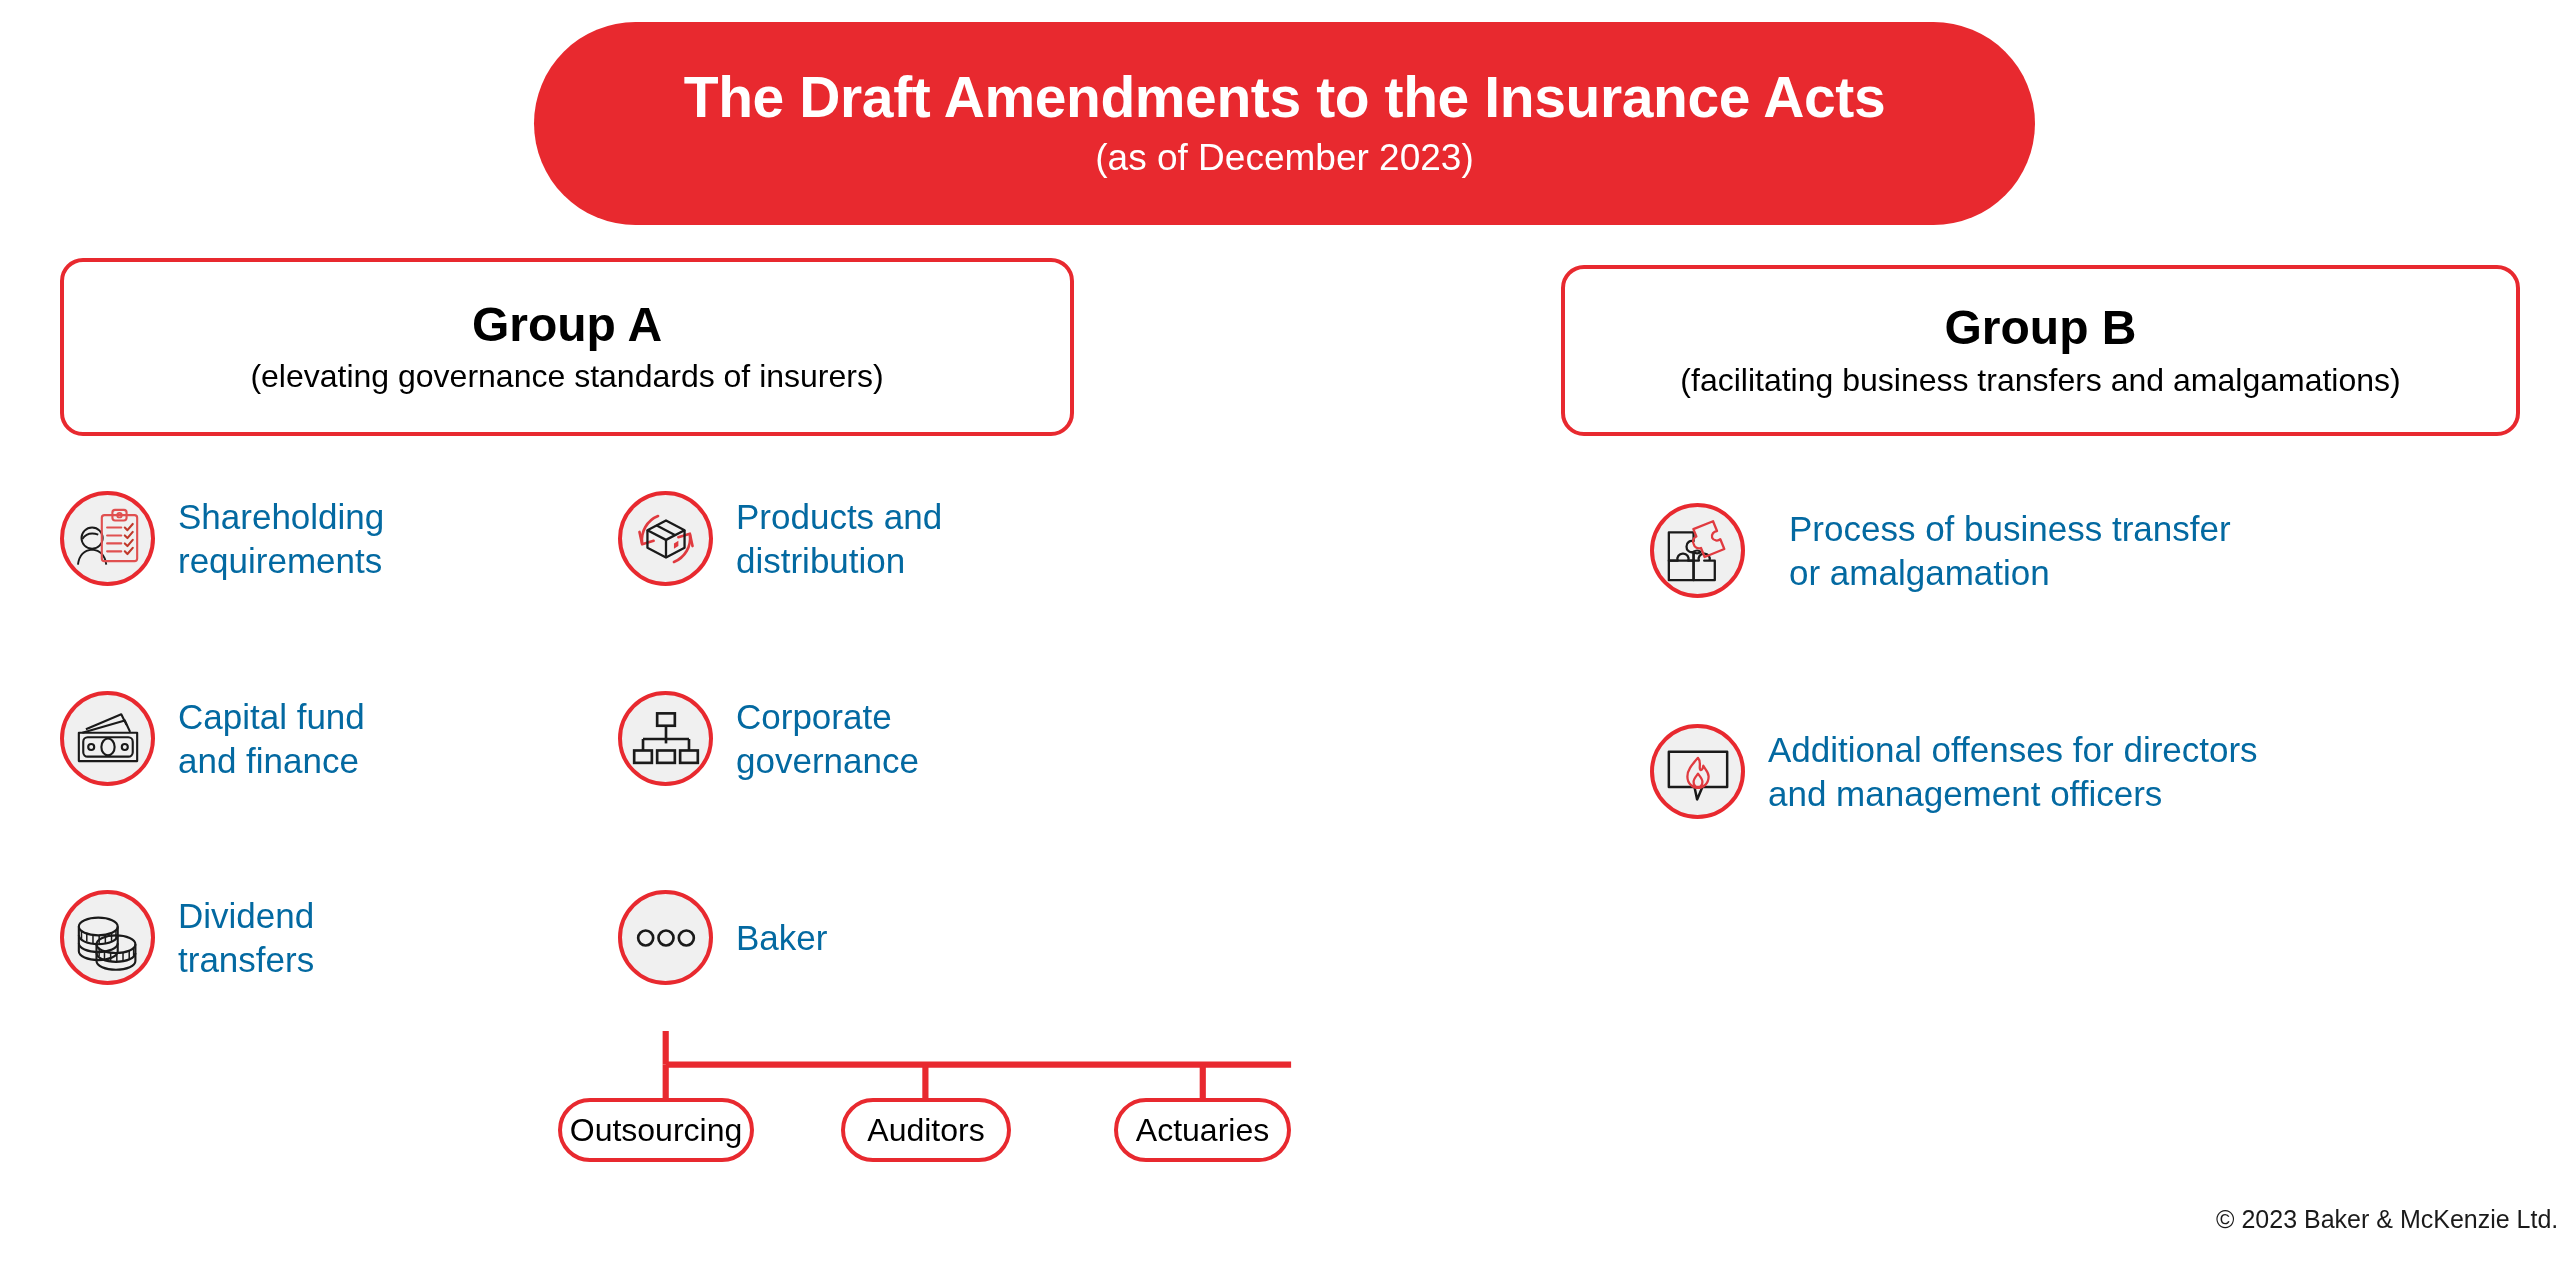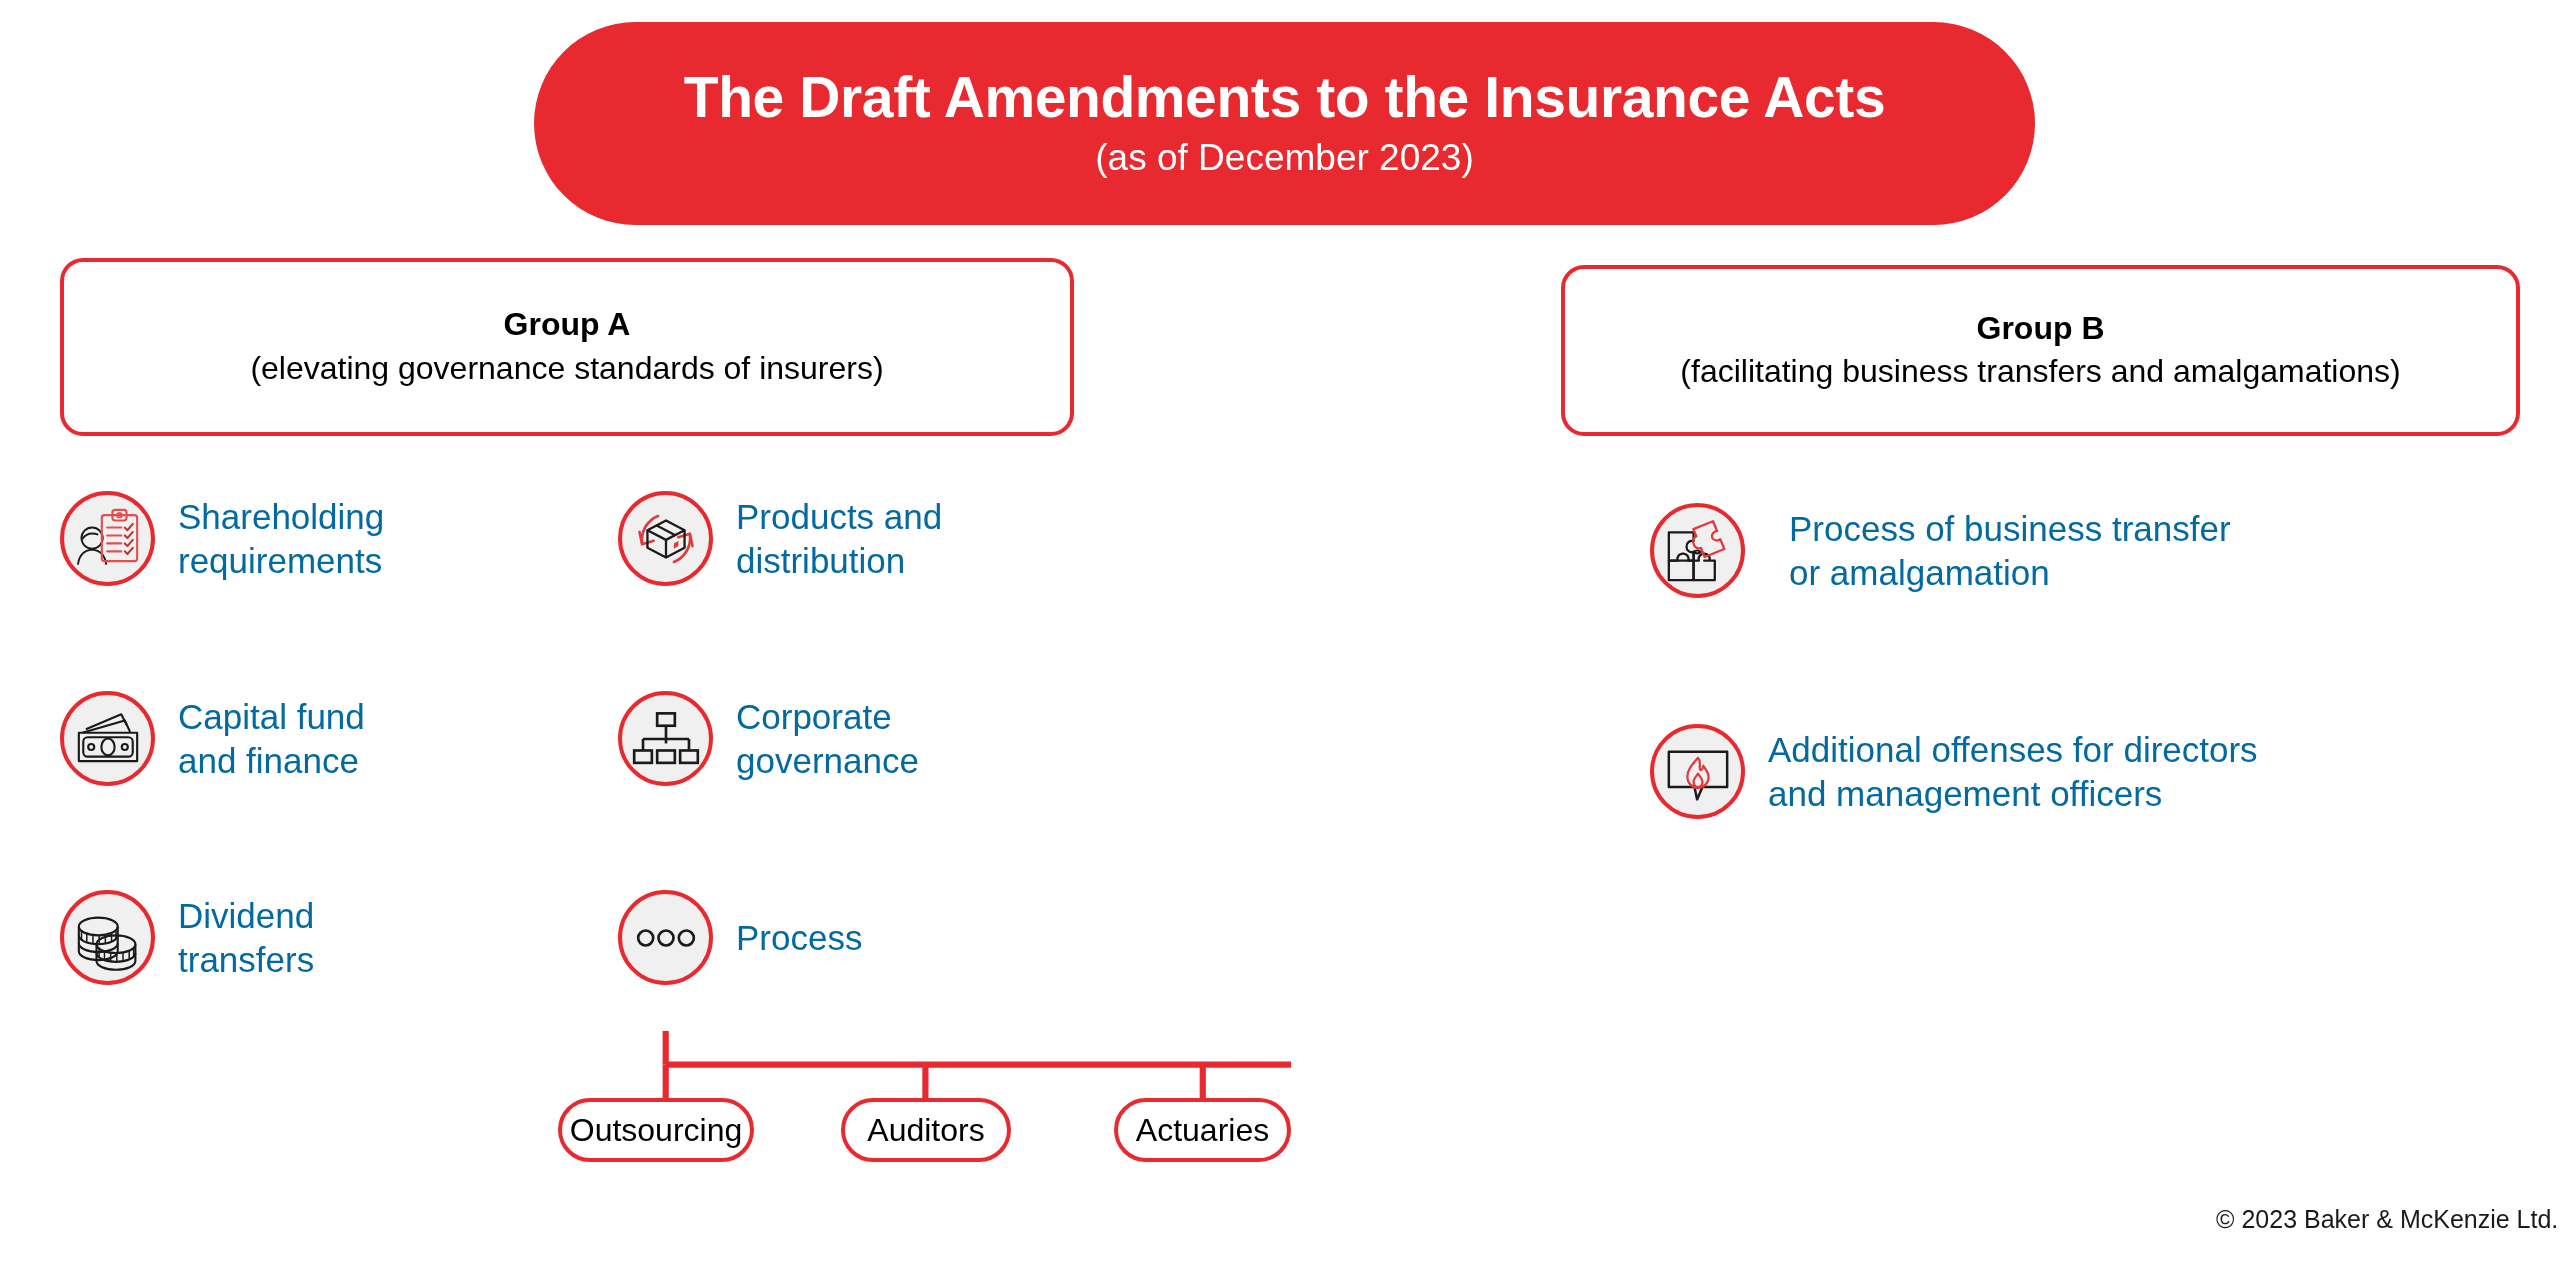--- a/index.html
+++ b/index.html
@@ -55,21 +55,21 @@
     box-sizing: border-box;
     display: flex;
     flex-direction: column;
     align-items: center;
     justify-content: center;
   }
   #group-a-box { left: 60px; top: 258px; width: 1014px; height: 178px; }
   #group-b-box { left: 1561px; top: 265px; width: 959px; height: 171px; }
 
   .group-title {
-    font-size: 32px;
+    font-size: 48px;
     font-weight: bold;
     color: #000000;
     line-height: 1.05;
   }
   .group-subtitle {
     font-size: 32px;
     font-weight: normal;
     color: #000000;
     margin-top: 8.8px;
     line-height: 1.1;
@@ -301,21 +301,21 @@
 <div class="item-row col-a2 rowA-3">
   <div class="icon-circle">
     <svg width="76" height="76" viewBox="0 0 86 86">
       <g fill="none" stroke="#1a1a1a" stroke-width="3">
         <circle cx="20" cy="43" r="8.5"></circle>
         <circle cx="43" cy="43" r="8.5"></circle>
         <circle cx="66" cy="43" r="8.5"></circle>
       </g>
     </svg>
   </div>
-  <div class="item-label">Process</div>
+  <div class="item-label">Baker</div>
 </div>
 
 <svg id="connector" viewBox="0 0 900 120">
   <g stroke="#E8292F" stroke-width="7" fill="none">
     <line x1="54" y1="0" x2="54" y2="38"></line>
     <line x1="54" y1="38" x2="762" y2="38"></line>
     <line x1="54" y1="38" x2="54" y2="78"></line>
     <line x1="348" y1="38" x2="348" y2="78"></line>
     <line x1="662" y1="38" x2="662" y2="78"></line>
   </g>

